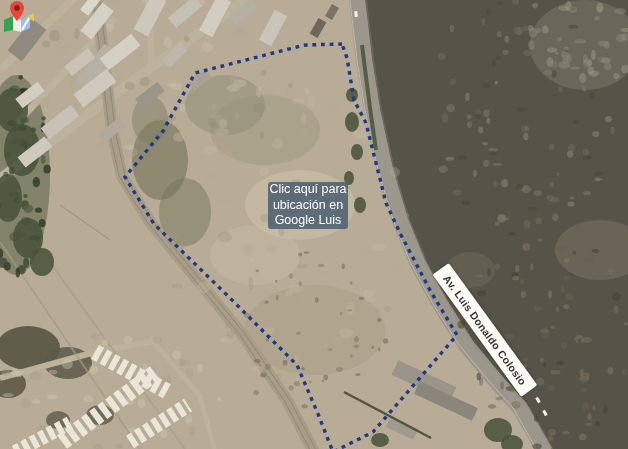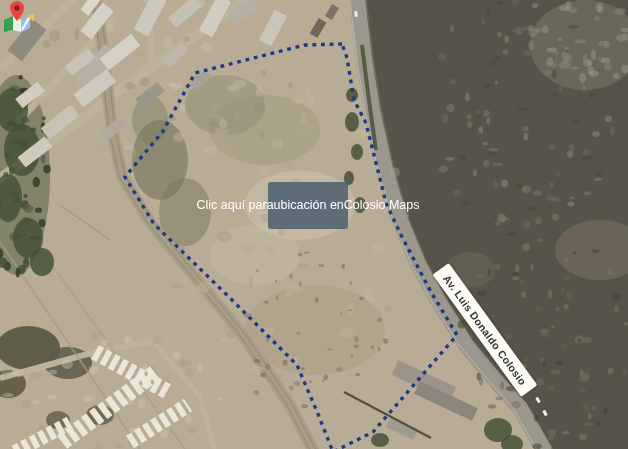--- a/index.html
+++ b/index.html
@@ -3,21 +3,21 @@
 <meta charset="utf-8">
 <style>
   html,body{margin:0;padding:0;background:#222;}
   .stage{
     position:relative;width:628px;height:449px;overflow:hidden;
     font-family:"Liberation Sans",sans-serif;background:#b8ac96;
   }
   .stage svg{position:absolute;left:0;top:0;display:block;}
   .cta{
     position:absolute;left:268px;top:182px;width:80px;height:47px;
-    display:flex;flex-direction:row;align-items:center;justify-content:center;
+    display:flex;flex-direction:column;align-items:center;justify-content:center;
     border-radius:3px;text-align:center;cursor:pointer;
   }
   .cta span{display:block;color:#fff;font-size:12.5px;line-height:15.5px;font-weight:500;white-space:nowrap;}
   .maps-icon{position:absolute;left:283px;top:233px;width:34px;height:35px;}
   .road-label{
     position:absolute;left:485px;top:330px;
     transform:translate(-50%,-50%) rotate(54deg);
     background:#fcfbf5;color:#333;font-size:10.5px;font-weight:700;
     letter-spacing:.3px;white-space:nowrap;padding:4px 9px;border-radius:2px;
     box-shadow:0 0 3px rgba(0,0,0,.35);
@@ -570,20 +570,20 @@
     <polygon points="21,20 30,15 30,28 21,32" fill="#9dbdf0"></polygon>
     <polygon points="28,16 34,13 34,22" fill="#f3c245"></polygon>
     <line x1="22" y1="30" x2="29" y2="18" stroke="#ffffff" stroke-width="2"></line>
     <path d="M17 1 C13 1 10 4 10 8 C10 13 17 21 17 21 C17 21 24 13 24 8 C24 4 21 1 17 1 Z" fill="#e8453c"></path>
     <circle cx="17" cy="8" r="2.8" fill="#8a1f17"></circle>
   </svg>
 
   <div class="cta" style="background: rgba(80, 97, 114, 0.88);">
     <span>Clic aquí para</span>
     <span>ubicación en</span>
-    <span>Colosio Maps</span>
+    <span>Google Luis</span>
   </div>
 
   <div class="road-label" style="transform: translate(-50%, -50%) rotate(54deg);">
     <span>Av. Luis Donaldo Colosio</span>
   </div>
 
 </div>
 
 </body></html>

